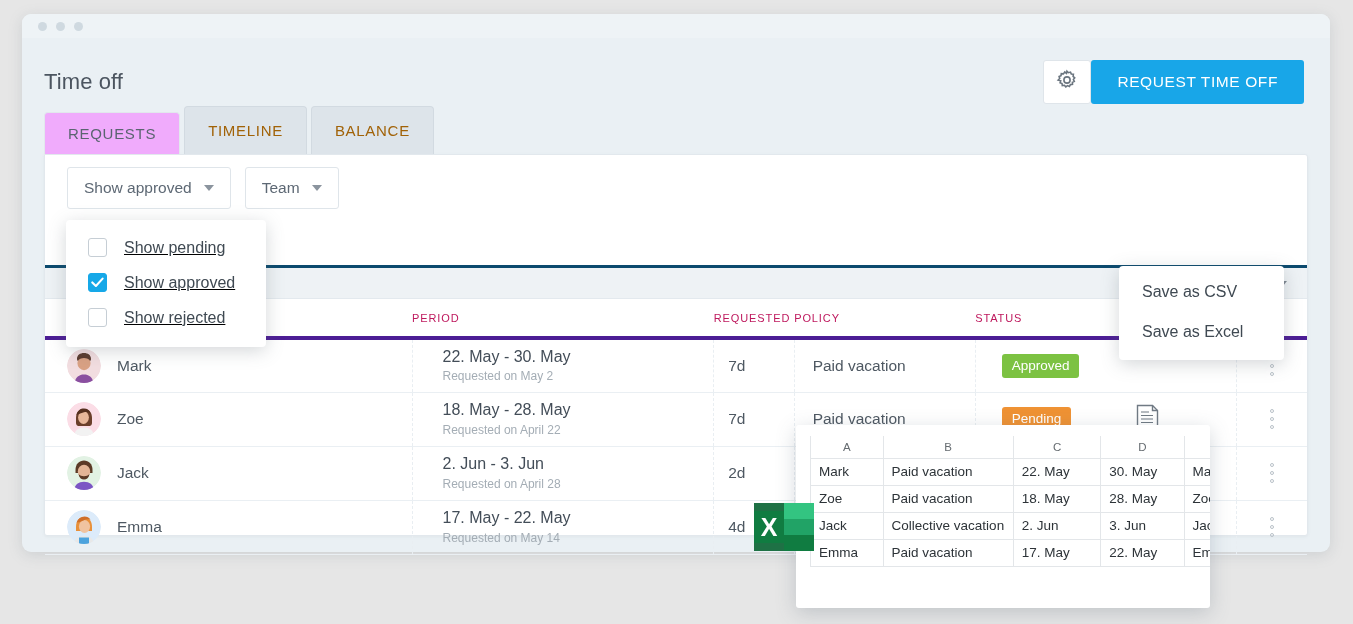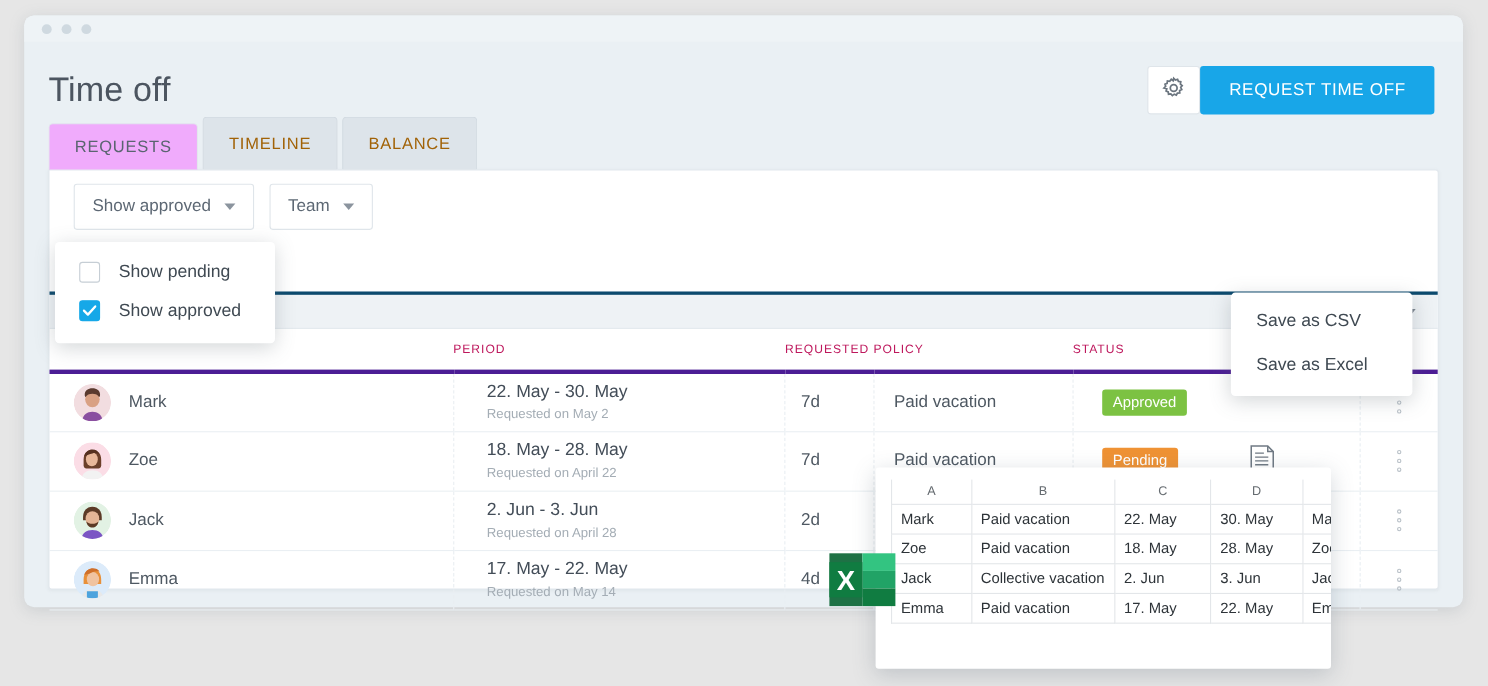--- a/index.html
+++ b/index.html
@@ -29,21 +29,21 @@
   }
   .dot { width: 9px; height: 9px; border-radius: 50%; background: #cfd9e0; }
 
   
   .page-head {
     display: flex; align-items: center; justify-content: space-between;
     padding: 14px 26px 0 22px;
     height: 74px;
   }
   .page-title {
-    font-size: 31px; color: #4c5560; font-weight: 400;
+    font-size: 22px; color: #4c5560; font-weight: 400;
     letter-spacing: .1px;
   }
   .head-actions { display: flex; align-items: center; }
   .gear-btn {
     width: 48px; height: 44px;
     background: #fff; border: 1px solid #dfe5ea; border-radius: 3px;
     display: flex; align-items: center; justify-content: center;
     cursor: pointer;
   }
   .req-btn {
@@ -166,21 +166,21 @@
   .kebab i { width: 4px; height: 4px; border-radius: 50%; border: 1px solid #b9c1c8;
              display: block; }
   .docicon { cursor: pointer; }
 
   
   .popup {
     position: absolute; background: #fff; border-radius: 4px;
     box-shadow: 0 4px 18px rgba(90,100,110,.26);
     z-index: 50;
   }
-  #filter-menu { left: 28px; top: 206px; width: 200px; padding: 10px 0 12px; }
+  #filter-menu { left: 44px; top: 206px; width: 200px; padding: 10px 0 12px; text-decoration: underline; }
   .fitem { display: flex; align-items: center; gap: 17px;
            padding: 8px 0 8px 22px; font-size: 16px; color: #3f4952;
            cursor: pointer; }
   .cbx { width: 19px; height: 19px; border: 1px solid #c6ced5; border-radius: 3px;
          flex: none; background: #fff; }
   .cbx.on { background: #16a8e8; border-color: #16a8e8;
             display: flex; align-items: center; justify-content: center; }
 
   #export-menu { right: 46px; top: 252px; width: 165px; padding: 6px 0 8px; }
   .eitem { padding: 11px 0 11px 23px; font-size: 16px; color: #3f4952; cursor: pointer; }
@@ -427,20 +427,24 @@
       <span class="cbx"></span>
       <span>Show pending</span>
     </div>
     <div class="fitem">
       <span class="cbx on">
         <svg width="13" height="11" viewBox="0 0 13 11">
             <path d="M1.3 5.4l3.6 3.6L11.6 1.6" stroke="#fff" stroke-width="2.1" fill="none" stroke-linecap="round" stroke-linejoin="round"></path>
           </svg>
       </span>
       <span>Show approved</span>
+    </div>
+    <div class="fitem">
+      <span class="cbx"></span>
+      <span>Show rejected</span>
     </div>
   </div>
 
   <div class="popup" id="export-menu">
     <div class="eitem">Save as CSV</div>
     <div class="eitem">Save as Excel</div>
   </div>
 
 </div>
 

